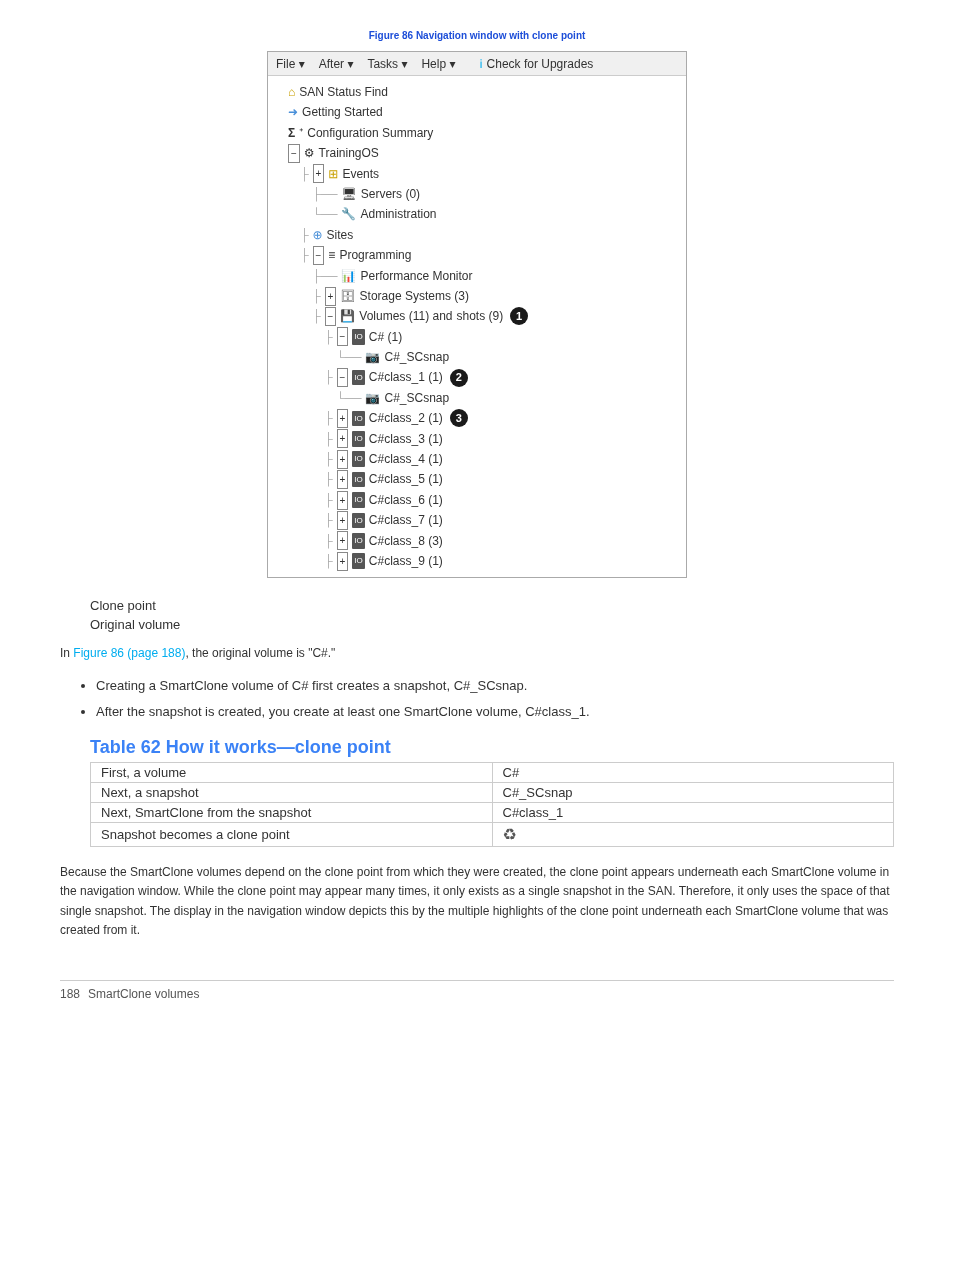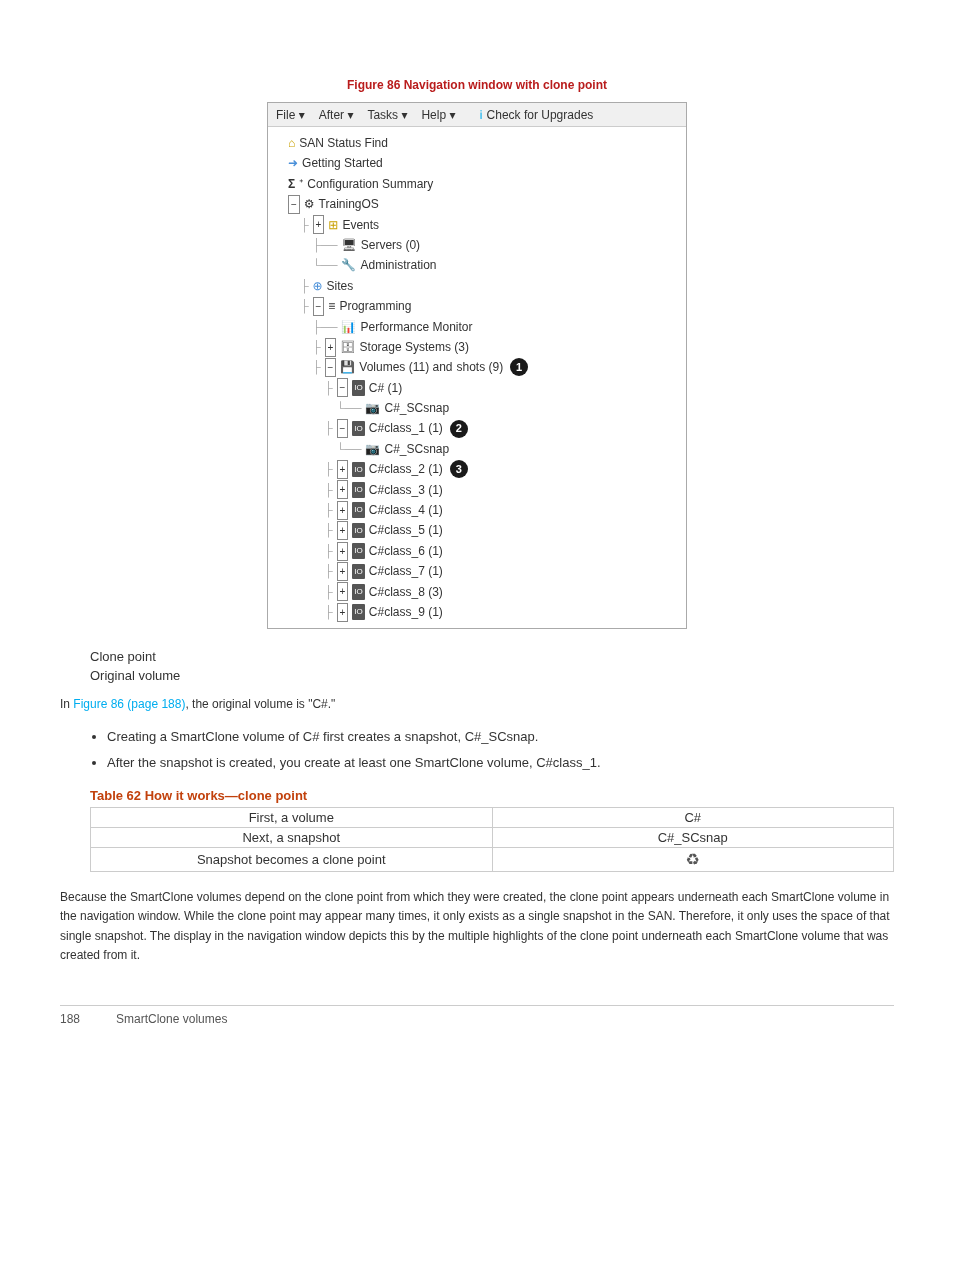--- a/index.html
+++ b/index.html
@@ -7,26 +7,25 @@
       font-family: Arial, sans-serif;
       font-size: 13px;
       background: #fff;
       color: #333;
       width: 954px;
       min-height: 1271px;
       padding: 30px 60px 40px 60px;
     }
 
     .figure-title {
-      color: #b91c1c;
-      font-size: 12px;
+      color: #1d4ed8;
+      font-size: 10px;
       font-weight: bold;
       margin-bottom: 10px;
       text-align: center;
-      margin-top: 48px;
     }
 
     .nav-window {
       border: 1px solid #aaa;
       background: #fff;
       width: 420px;
       margin: 0 auto 20px auto;
       font-size: 12px;
     }
 
@@ -109,42 +108,41 @@
 
     .bullet-list {
       margin: 8px 0 8px 20px;
     }
 
     .bullet-list li {
       font-size: 13px;
       line-height: 1.6;
       list-style: disc;
       margin-bottom: 6px;
-      margin-left: 27px;
+      margin-left: 16px;
     }
 
     .table-title {
-      color: #c2410c;
-      font-size: 13px;
+      color: #3b82f6;
+      font-size: 18px;
       font-weight: bold;
       margin: 14px 0 4px 30px;
     }
 
     .data-table {
       width: calc(100% - 30px);
       margin-left: 30px;
       border-collapse: collapse;
       font-size: 13px;
     }
 
     .data-table td {
       border: 1px solid #ccc;
       padding: 2px 10px;
       vertical-align: middle;
-      text-align: center;
     }
 
     .data-table td:first-child {
       width: 50%;
     }
 
     .snap-icon-cell {
       font-size: 16px;
       color: #555;
     }
@@ -356,24 +354,28 @@
   <tbody>
     <tr>
       <td>First, a volume</td>
       <td>C#</td>
     </tr>
     <tr>
       <td>Next, a snapshot</td>
       <td>C#_SCsnap</td>
     </tr>
     <tr>
+      <td>Next, SmartClone from the snapshot</td>
+      <td>C#class_1</td>
+    </tr>
+    <tr>
       <td>Snapshot becomes a clone point</td>
       <td class="snap-icon-cell">♻</td>
     </tr>
   </tbody>
 </table>
 
 <p class="body-text" style="margin-top:16px;">Because the SmartClone volumes depend on the clone point from which they were created, the clone point appears underneath each SmartClone volume in the navigation window. While the clone point may appear many times, it only exists as a single snapshot in the SAN. Therefore, it only uses the space of that single snapshot. The display in the navigation window depicts this by the multiple highlights of the clone point underneath each SmartClone volume that was created from it.</p>
 
-<div style="margin-top: 40px; border-top: 1px solid #ccc; padding-top: 6px; font-size: 12px; color: #555; display:flex; gap: 36px;">
+<div style="margin-top: 40px; border-top: 1px solid #ccc; padding-top: 6px; font-size: 12px; color: #555; display:flex; gap: 8px;">
   <span>188</span>
   <span>SmartClone volumes</span>
 </div>
 
 </body></html>

